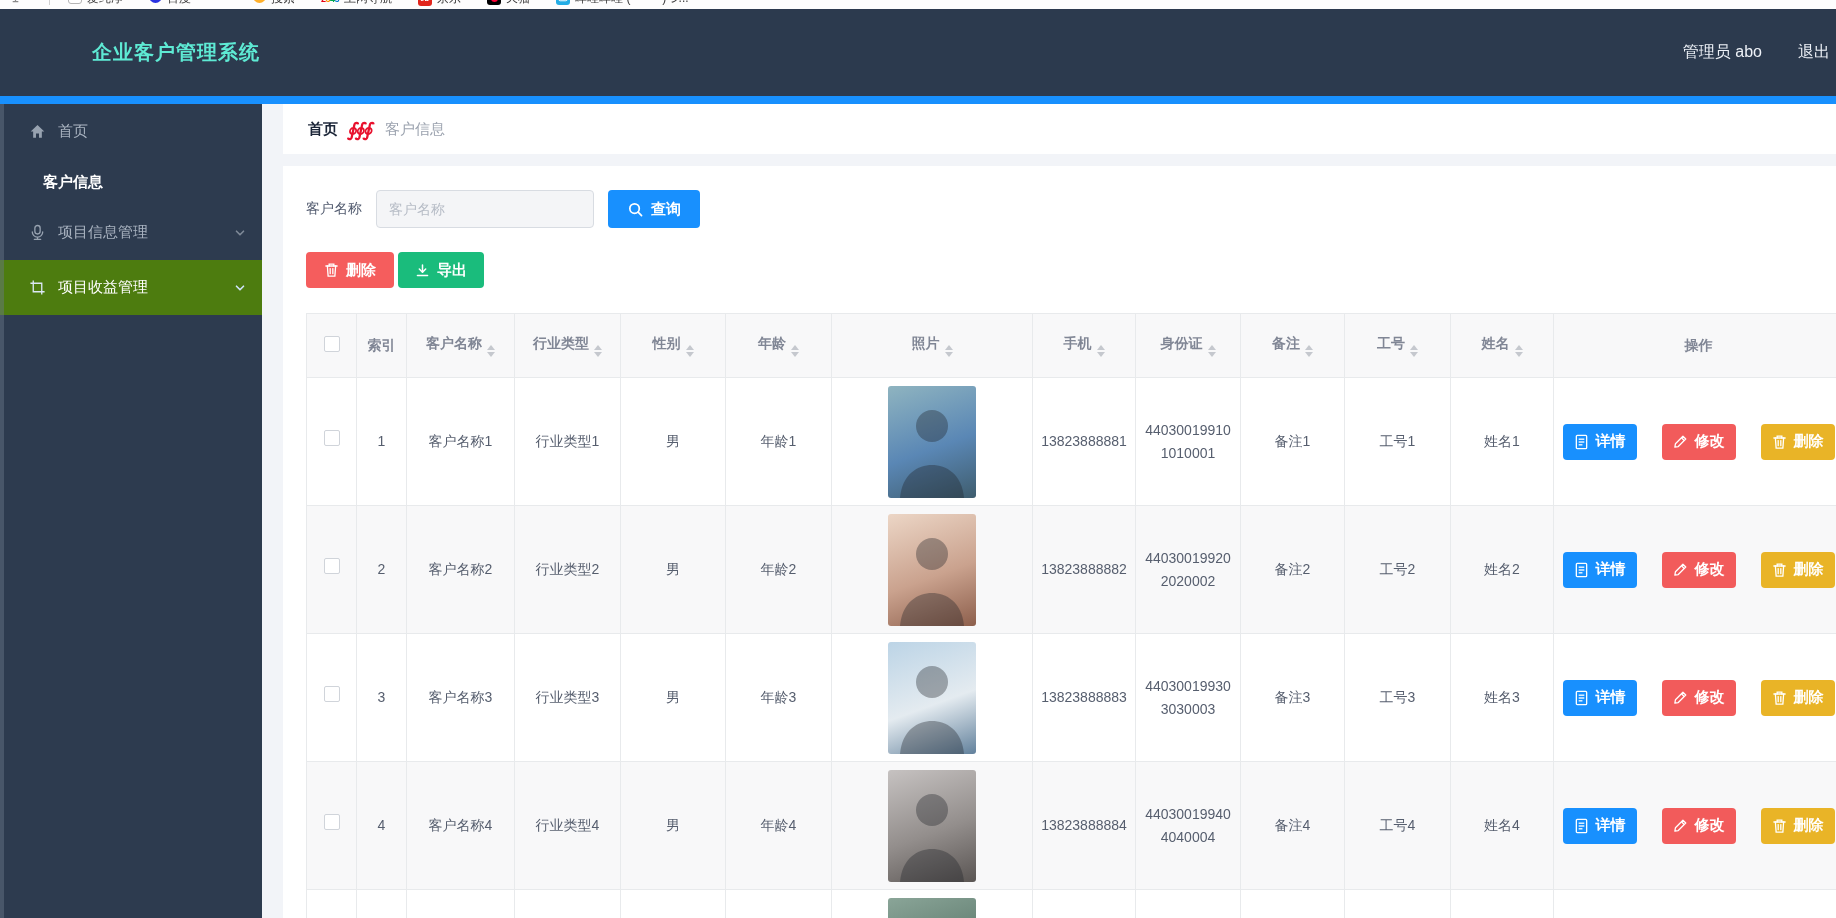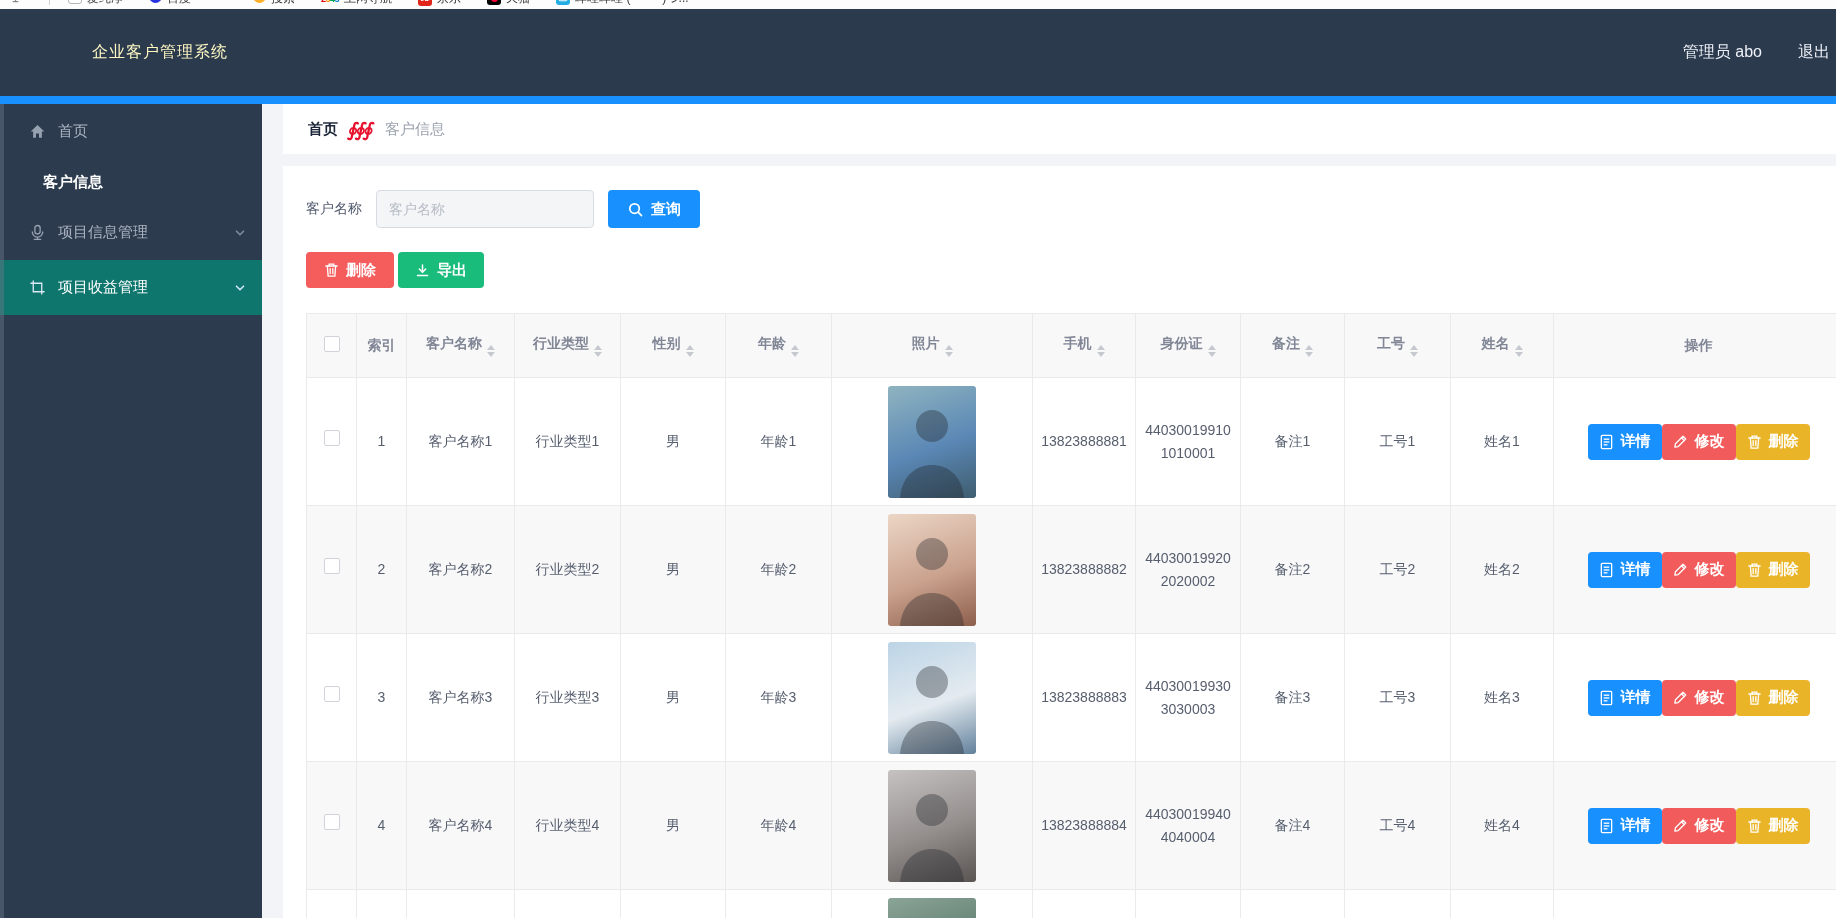--- a/index.html
+++ b/index.html
@@ -12,34 +12,34 @@
   .bm-item{display:inline-flex;align-items:center;margin-right:26px;font-size:12px;color:#3a3a3a;cursor:pointer;}
   .bm-label{margin-left:5px;}
   .bm-divider{width:1px;height:14px;background:#d0d0d0;margin-right:18px;display:inline-block;}
   .sq{width:14px;height:14px;border-radius:3px;display:inline-flex;align-items:center;justify-content:center;color:#fff;font-size:7px;font-weight:700;}
   .dot{width:13px;height:13px;border-radius:50%;display:inline-block;}
   .tm-dot{width:7px;height:7px;border-radius:50%;background:#ff0036;display:block;margin:auto;}
   .n2345{font-size:9px;font-weight:700;letter-spacing:-.5px;}
 
   
   .app-header{height:87px;background:#2c3a4e;display:flex;align-items:center;padding:0 6px 0 92px;}
-  .app-title{color:#fef9c3;font-size:16px;font-weight:400;letter-spacing:1px;}
+  .app-title{color:#5eead4;font-size:20px;font-weight:700;letter-spacing:1px;}
   .header-right{margin-left:auto;display:flex;align-items:center;gap:36px;color:#eef2f8;font-size:16px;}
   .header-right span{cursor:pointer;}
   .progress-strip{height:8px;background:#1890fe;}
 
   
   .layout{display:flex;height:814px;}
   .sidebar{width:262px;background:#2d3b4f;position:relative;flex:none;}
   .sidebar::before{content:"";position:absolute;left:0;top:0;bottom:0;width:4px;background:#6b7789;opacity:.45;}
   .menu-item{height:55px;display:flex;align-items:center;padding:0 16px 0 28px;color:#a9b3c0;font-size:15px;cursor:pointer;}
   .menu-item .mi-icon{width:18px;height:18px;margin-right:12px;color:#97a2b0;display:inline-flex;align-items:center;justify-content:center;}
   .menu-item .mi-arrow{margin-left:auto;color:#7f8a98;display:inline-flex;}
   .menu-item .mi-arrow.up{transform:rotate(180deg);}
-  .menu-item.selected{background:#0f766e;color:#fff;}
+  .menu-item.selected{background:#4d7c0f;color:#fff;}
   .menu-item.selected .mi-icon{color:#dce8f5;}
   .menu-item.selected .mi-arrow{color:#cfe4fb;}
   .menu-sub{height:46px;display:flex;align-items:center;padding-left:43px;color:#fff;font-weight:700;font-size:15px;cursor:pointer;}
 
   
   .main{flex:1;background:#f2f4f8;padding-left:21px;overflow:hidden;}
   .breadcrumb{height:50px;background:#fff;display:flex;align-items:center;padding-left:25px;font-size:15px;}
   .bc-home{color:#1c2638;font-weight:700;cursor:pointer;}
   .bc-sep{color:#e8112d;font-style:italic;font-weight:700;font-size:19px;letter-spacing:-3px;margin:0 14px 0 10px;display:inline-block;transform:skewX(-8deg);}
   .bc-cur{color:#9ca3af;}
@@ -63,21 +63,21 @@
   .th-index{padding:0 15px;word-break:break-all;line-height:1.5;}
   .data-table td{height:128px;font-size:14px;color:#565e6e;padding:6px 8px;line-height:1.6;}
   .td-phone,.td-idcard{padding:6px 11px;word-break:break-all;}
   tr.striped td{background:#f8f8f9;}
   .sort{display:inline-flex;flex-direction:column;margin-left:5px;vertical-align:-2px;cursor:pointer;}
   .s-up{width:0;height:0;border-left:4px solid transparent;border-right:4px solid transparent;border-bottom:5px solid #c5c8ce;margin-bottom:2px;display:block;}
   .s-down{width:0;height:0;border-left:4px solid transparent;border-right:4px solid transparent;border-top:5px solid #c5c8ce;display:block;}
   .cb{width:16px;height:16px;border:1px solid #d0d4da;border-radius:2px;background:#fff;display:inline-block;cursor:pointer;}
   .photo{width:88px;height:112px;margin:0 auto;border-radius:3px;overflow:hidden;position:relative;}
   .photo svg{position:absolute;left:0;top:0;}
-  .actions{display:flex;gap:0;justify-content:center;align-items:center;}
+  .actions{display:flex;gap:25px;justify-content:center;align-items:center;}
   .act{height:36px;padding:0 11px;border:none;border-radius:4px;color:#fff;font-size:15px;font-weight:700;display:inline-flex;align-items:center;gap:7px;cursor:pointer;font-family:inherit;}
   .act-detail{background:#1890fe;}
   .act-edit{background:#f25b5b;}
   .act-del{background:#e9b427;}
   .ic{display:inline-flex;align-items:center;}
 </style>
 </head>
 <body>
 
 <div class="bookmarks">

